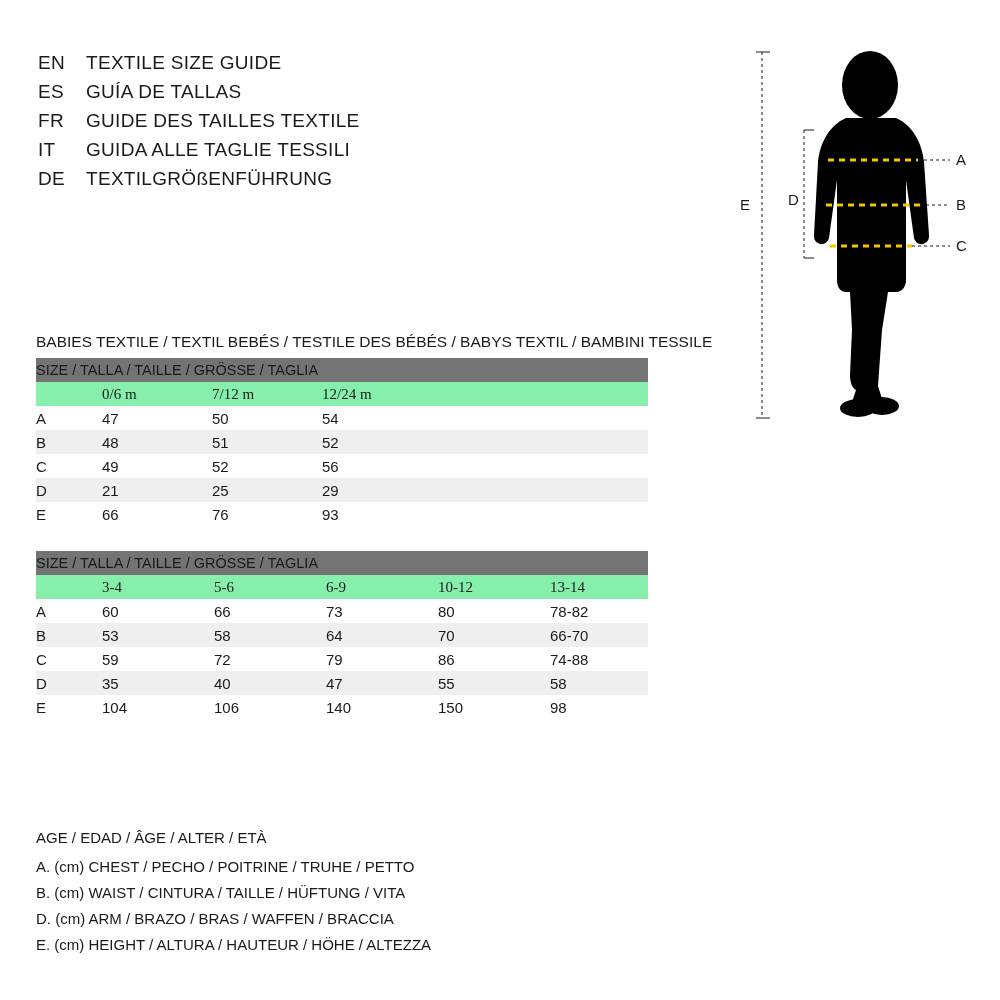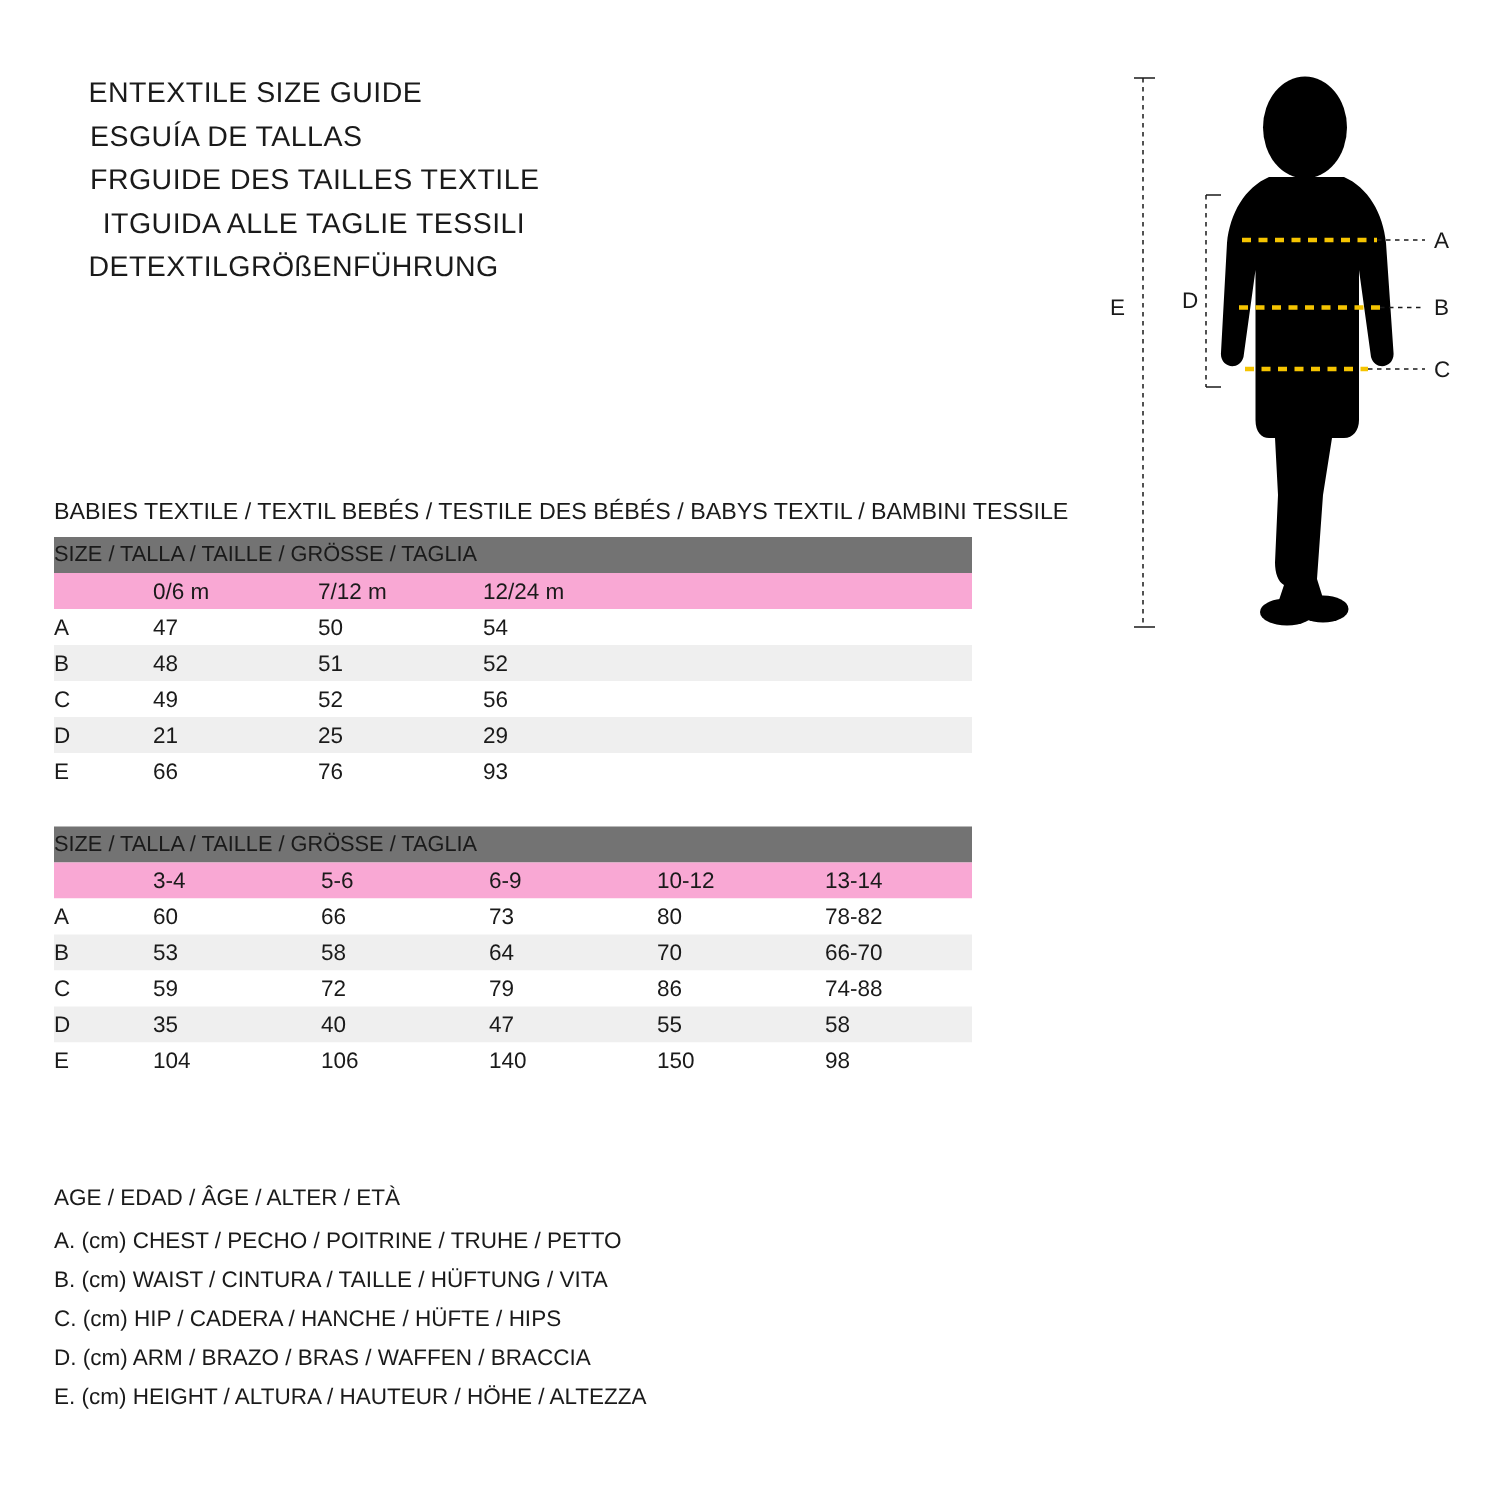--- a/index.html
+++ b/index.html
@@ -15,21 +15,20 @@
     position: relative;
     overflow: hidden;
   }
 
   
   .lang-block {
     position: absolute;
     left: 38px;
     top: 52px;
     width: 600px;
-    text-align: right;
   }
   .lang-row {
     display: flex;
     align-items: baseline;
     height: 29px;
     font-size: 19px;
     letter-spacing: 0.3px;
   }
   .lang-code {
     width: 48px;
@@ -62,21 +61,22 @@
     height: 24px;
     font-weight: normal;
     text-align: left;
   }
   .hdr-row td {
     background: #737373;
     font-size: 14.5px;
     padding-left: 4px;
   }
   .sub-row td {
-    background: #f9a8d4;
+    background: #86efac;
+    font-family: Liberation Serif, serif;
   }
   .data-row.alt td {
     background: #efefef;
   }
   .data-row td {
     background: #ffffff;
   }
   .col-label {
     padding-left: 4px;
   }
@@ -90,20 +90,21 @@
     left: 36px;
     width: 620px;
     font-size: 15px;
   }
   .legend-line {
     height: 26px;
     white-space: nowrap;
   }
   .legend-line.first {
     margin-bottom: 3px;
+    margin-top: 39px;
   }
 
   
   .figure {
     position: absolute;
     left: 700px;
     top: 30px;
     width: 290px;
     height: 400px;
   }
@@ -253,21 +254,20 @@
         <td class="cell-val">98</td>
       </tr>
     </tbody>
   </table>
 </div>
 
 <div class="legend" style="top:790px;">
   <div class="legend-line first">AGE / EDAD / ÂGE / ALTER / ETÀ</div>
   <div class="legend-line">A. (cm) CHEST / PECHO / POITRINE / TRUHE / PETTO</div>
   <div class="legend-line">B. (cm) WAIST / CINTURA / TAILLE / HÜFTUNG / VITA</div>
-  <div class="legend-line">C. (cm) HIP / CADERA / HANCHE / HÜFTE / HIPS</div>
   <div class="legend-line">D. (cm) ARM / BRAZO / BRAS / WAFFEN / BRACCIA</div>
   <div class="legend-line">E. (cm) HEIGHT / ALTURA / HAUTEUR / HÖHE / ALTEZZA</div>
 </div>
 
 <div class="figure">
   <svg width="290" height="400" viewBox="0 0 290 400">
 
     <g fill="#000000">
       <ellipse cx="170" cy="55" rx="28" ry="34"></ellipse>
       <path d="M146 88

